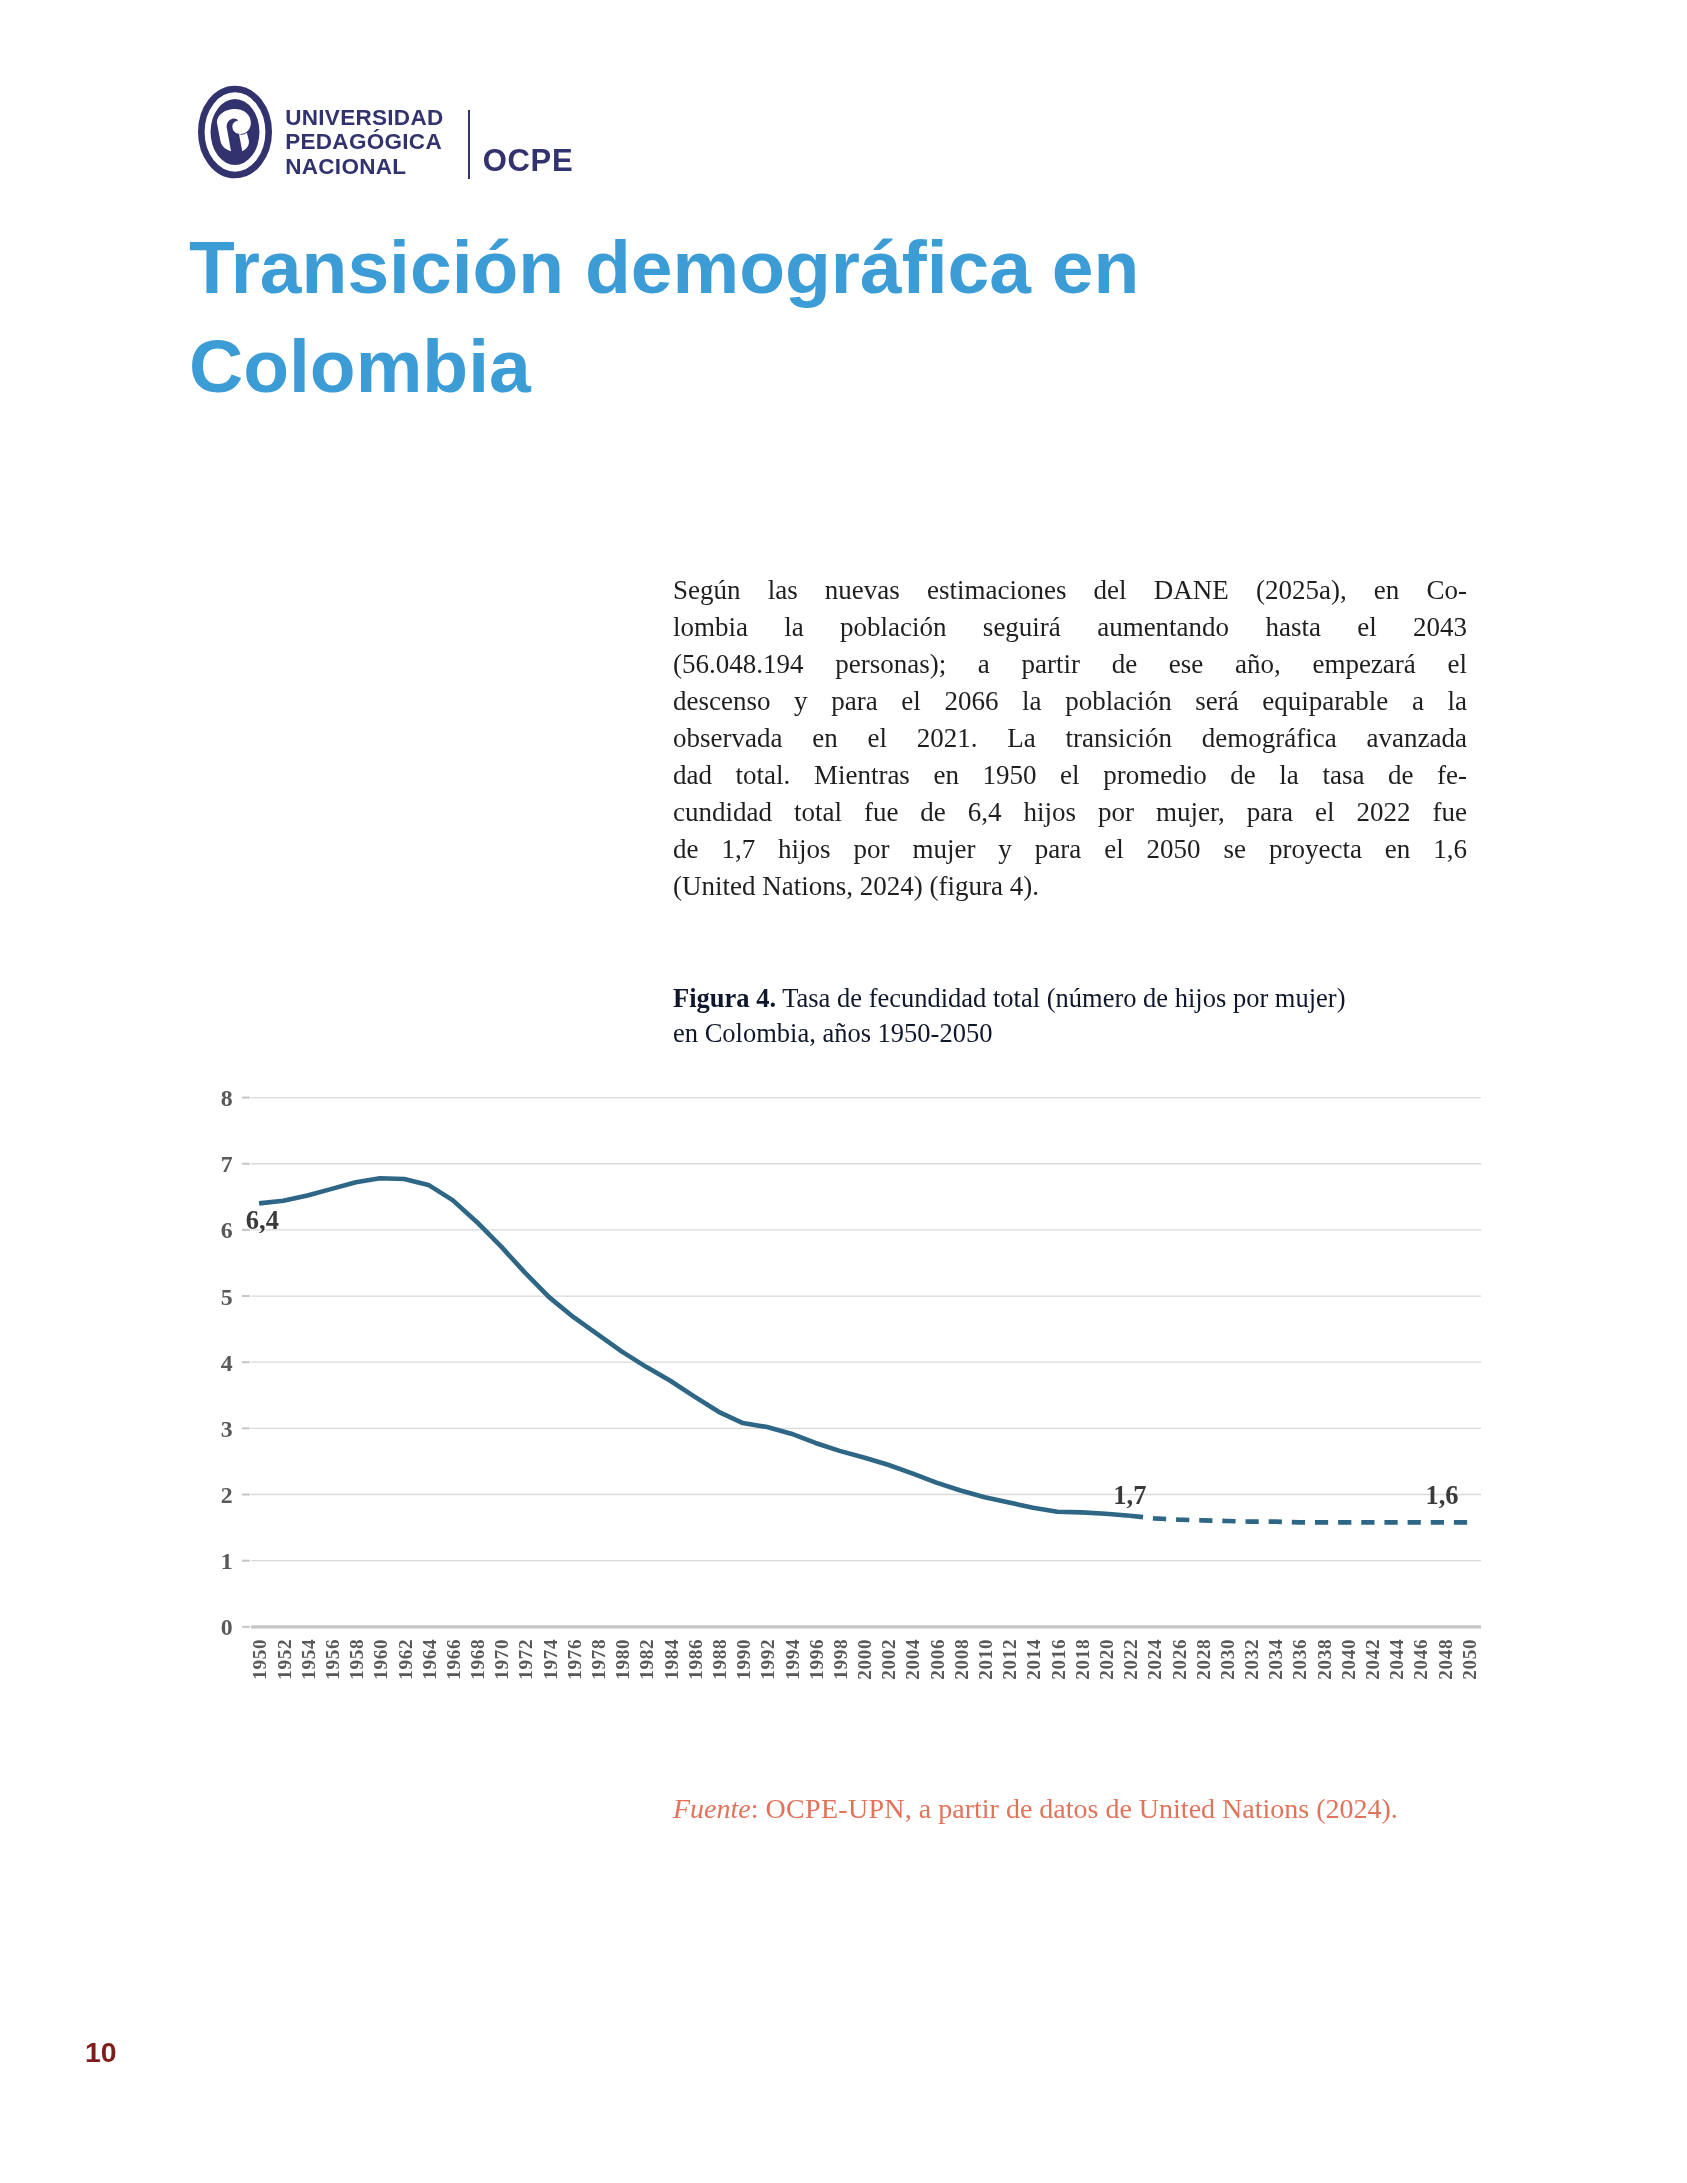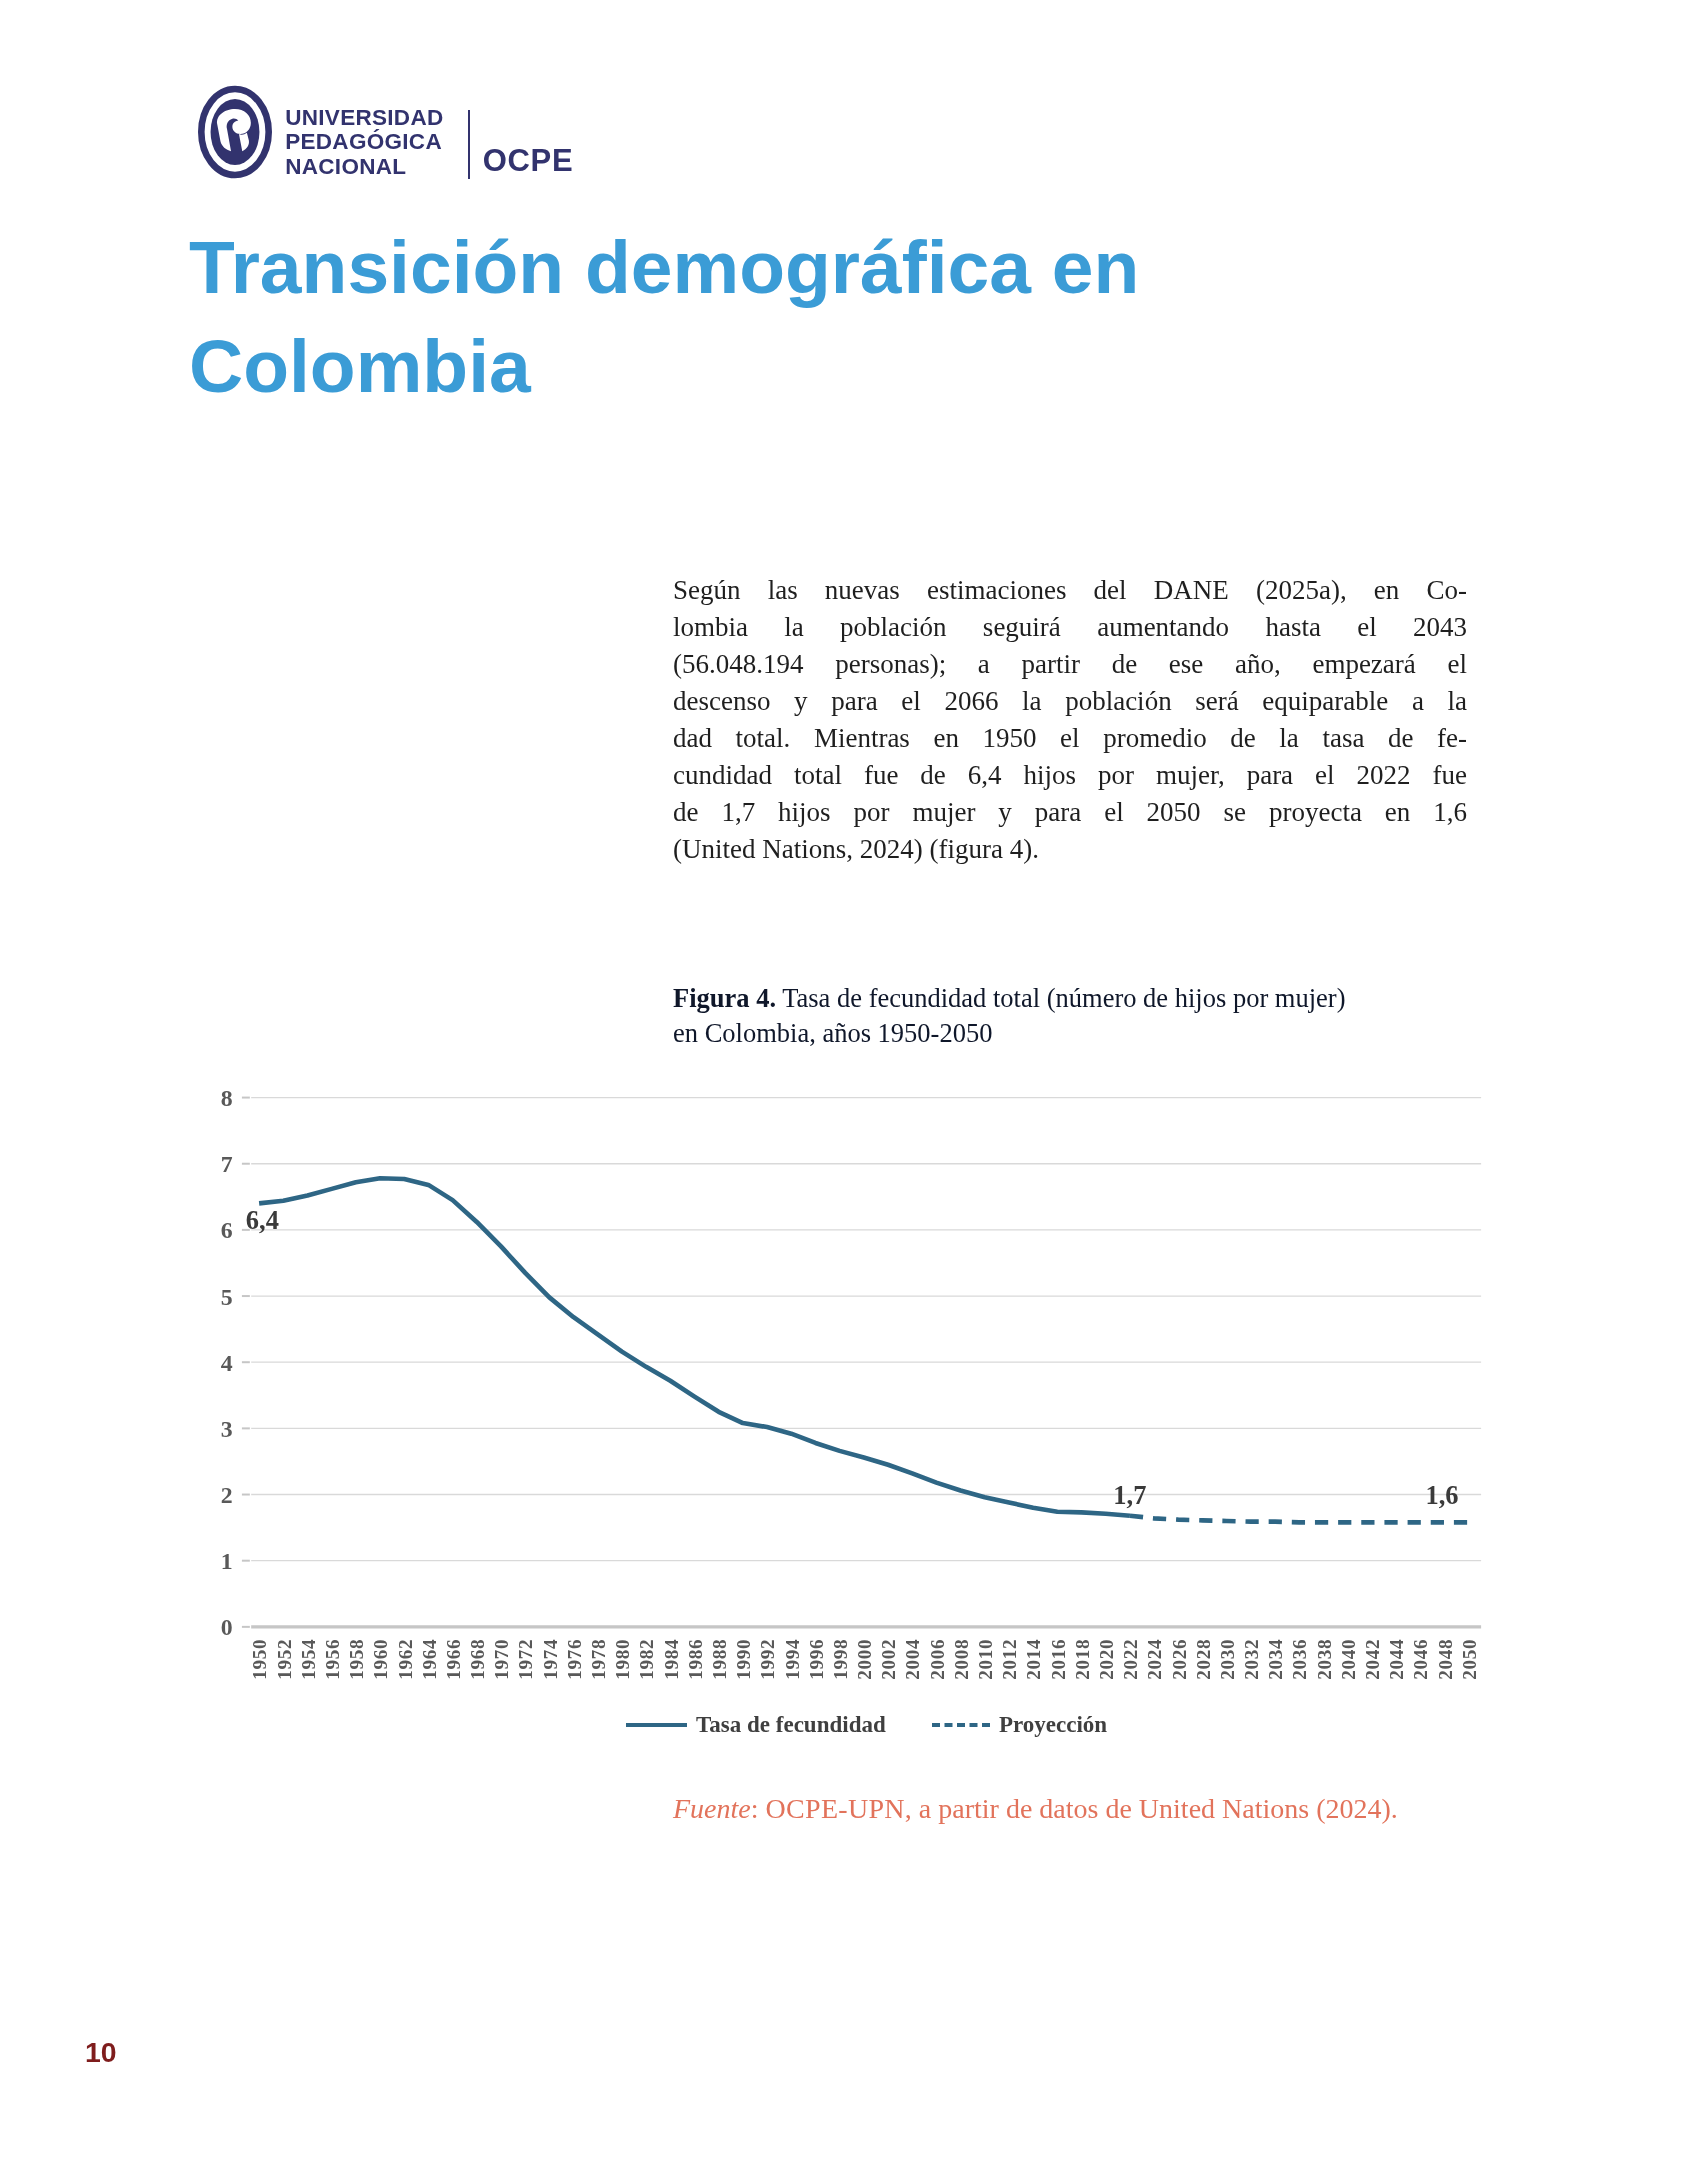--- a/index.html
+++ b/index.html
@@ -73,20 +73,21 @@
   </div>
 
   <h1 class="title">Transición demográfica en
 Colombia</h1>
 
   <div class="bodytext">
       <div class="pline">Según las nuevas estimaciones del DANE (2025a), en Co-</div>
       <div class="pline">lombia la población seguirá aumentando hasta el 2043</div>
       <div class="pline">(56.048.194 personas); a partir de ese año, empezará el</div>
       <div class="pline">descenso y para el 2066 la población será equiparable a la</div>
+      <div class="pline">observada en el 2021. La transición demográfica avanzada</div>
       <div class="pline">dad total. Mientras en 1950 el promedio de la tasa de fe-</div>
       <div class="pline">cundidad total fue de 6,4 hijos por mujer, para el 2022 fue</div>
       <div class="pline">de 1,7 hijos por mujer y para el 2050 se proyecta en 1,6</div>
       <div class="pline last">(United Nations, 2024) (figura 4).</div>
     </div>
 
   <div class="caption"><b>Figura 4.</b><span> Tasa de fecundidad total (número de hijos por mujer)
 en Colombia, años 1950-2050</span></div>
 
   <div class="chart-wrap">
@@ -170,29 +171,19 @@
         <text transform="translate(1914.44,876) rotate(-90)" text-anchor="end" class="xtick-label">2048</text>
         <text transform="translate(1951,876) rotate(-90)" text-anchor="end" class="xtick-label">2050</text>
         <polyline points="112.0,218.0 148.6,214.0 185.1,206.0 221.7,196.0 258.2,186.0 294.8,180.0 331.4,181.0 367.9,190.0 404.5,213.0 441.0,246.0 477.6,283.0 514.2,323.0 550.7,360.0 587.3,390.0 623.8,416.0 660.4,442.0 697.0,465.0 733.5,486.0 770.1,510.0 806.6,533.0 843.2,550.0 879.8,556.0 916.3,566.0 952.9,580.0 989.4,592.0 1026.0,602.0 1062.6,613.0 1099.1,626.0 1135.7,640.0 1172.2,652.0 1208.8,662.0 1245.4,670.0 1281.9,678.0 1318.5,684.0 1355.0,685.0 1391.6,687.0 1428.2,690.0" fill="none" stroke="#2e6685" stroke-width="7" stroke-linejoin="round"></polyline>
         <polyline points="1428.2,690.0 1464.7,694.0 1501.3,696.0 1537.8,697.0 1574.4,698.0 1611.0,699.0 1647.5,699.0 1684.1,700.0 1720.6,700.0 1757.2,700.0 1793.8,700.0 1830.3,700.0 1866.9,700.0 1903.4,700.0 1940.0,700.0" fill="none" stroke="#2e6685" stroke-width="7" stroke-linejoin="round" stroke-dasharray="20 15"></polyline>
         <text x="92" y="255.99999999999997" text-anchor="start" class="point-label">6,4</text>
         <text x="1428.16" y="672" text-anchor="middle" class="point-label">1,7</text>
         <text x="1900" y="672" text-anchor="middle" class="point-label">1,6</text>
       </svg>
   </div>
 
-  <div class="legend">
-    <div class="legend-item">
-      <div class="legend-swatch-solid"></div>
-      <div class="legend-label">Tasa de fecundidad</div>
-    </div>
-    <div class="legend-item">
-      <div class="legend-swatch-dashed"></div>
-      <div class="legend-label">Proyección</div>
-    </div>
-  </div>
 
   <div class="fuente"><span class="it">Fuente</span><span>: </span><span class="sc">OCPE-UPN</span><span>, a partir de datos de United Nations (2024).</span></div>
 
   <div class="page-num">10</div>
 
 </div>
 
 
 </body></html>

